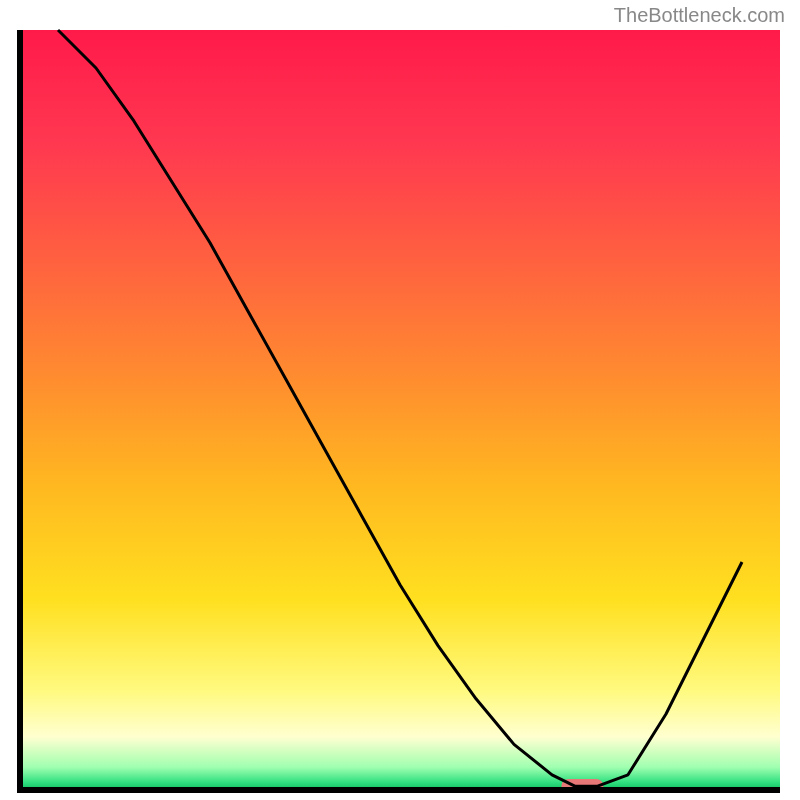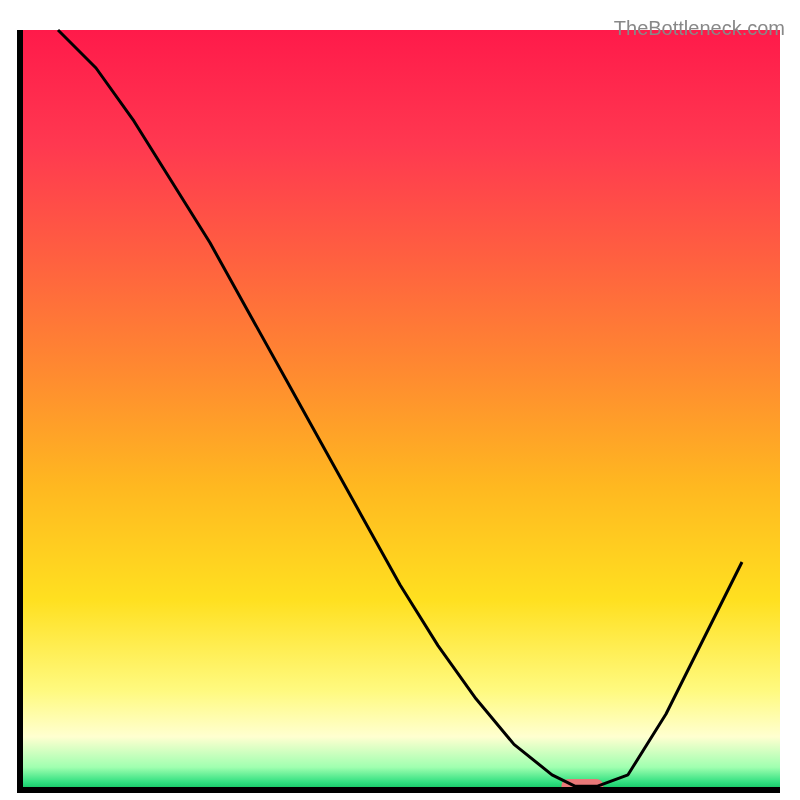--- a/index.html
+++ b/index.html
@@ -10,21 +10,21 @@
     background: #ffffff;
     font-family: Arial, sans-serif;
   }
   .chart-container {
     position: relative;
     width: 800px;
     height: 800px;
   }
   .watermark {
     position: absolute;
-    top: 17px;
+    top: 4px;
     right: 15px;
     font-size: 20px;
     color: #888888;
     font-family: Arial, sans-serif;
     z-index: 10;
   }
   svg {
     display: block;
   }
 </style>

